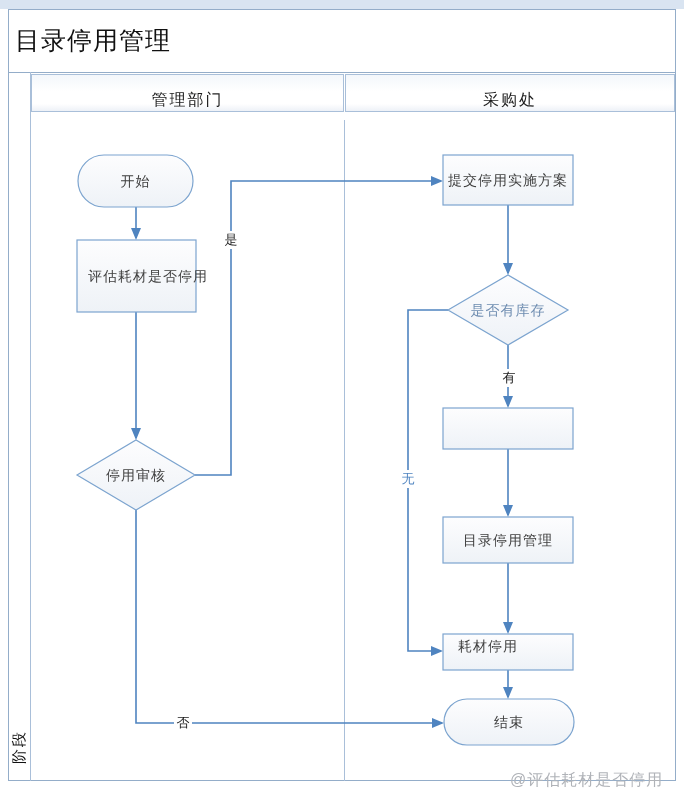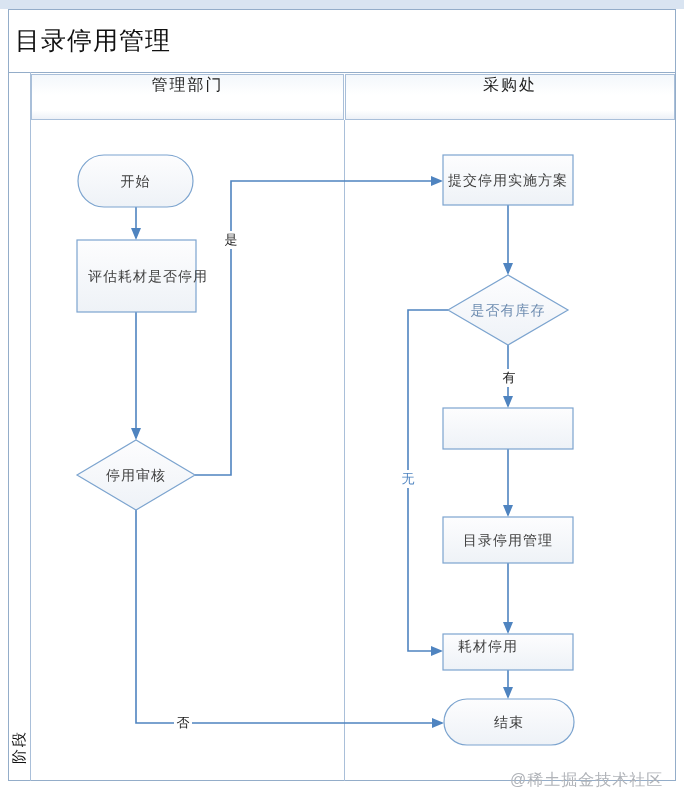--- a/index.html
+++ b/index.html
@@ -18,23 +18,23 @@
 
   .top-strip{position:absolute;left:0;top:0;width:684px;height:9px;background:var(--top-strip);}
   .frame{position:absolute;left:8px;top:9px;width:668px;height:772px;border:1px solid var(--frame-border);background:#ffffff;}
 
   .title-text{position:absolute;left:15px;top:24px;font-size:25px;font-weight:normal;color:#111;letter-spacing:1px;}
   .line{position:absolute;background:var(--lane-border);}
   .line-title-bottom{left:8px;top:72px;width:668px;height:1px;background:var(--frame-border);}
   .line-stage-right{left:30px;top:72px;width:1px;height:709px;}
   .line-lane-divider{left:344px;top:120px;width:1px;height:661px;}
 
-  .header-cell{position:absolute;top:74px;height:46px;border:1px solid var(--lane-border);
+  .header-cell{position:absolute;top:74px;height:38px;border:1px solid var(--lane-border);
     background:linear-gradient(180deg,#f3f7fb 0%,#ffffff 45%,#ffffff 80%,#edf1f7 100%);
-    display:flex;align-items:flex-start;justify-content:center;font-size:16px;color:#1c1c1c;font-weight:500;letter-spacing:2px;}
+    display:flex;align-items:flex-end;justify-content:center;font-size:16px;color:#1c1c1c;font-weight:500;letter-spacing:2px;}
   .header-1{left:31px;width:313px;}
   .header-2{left:345px;width:330px;}
 
   .stage-label{position:absolute;left:-11px;top:735px;width:60px;height:24px;line-height:24px;
     text-align:center;font-size:15px;color:#111;transform:rotate(-90deg);letter-spacing:2px;}
 
   svg.flow{position:absolute;left:0;top:0;width:684px;height:794px;}
   .shape{fill:url(#gfill);stroke:var(--shape-stroke);stroke-width:1.2;}
   .edge{fill:none;stroke:var(--connector);stroke-width:1.6;}
   #gstop1{stop-color:#fdfdfe;}
@@ -113,14 +113,14 @@
   <div class="node-label stock-label" style="left:448px;top:275px;width:120px;height:70px;">是否有库存</div>
   <div class="node-label" style="left:443px;top:517px;width:130px;height:46px;">目录停用管理</div>
   <div class="node-label" style="left:423px;top:634px;width:130px;height:24px;">耗材停用</div>
   <div class="node-label" style="left:444px;top:699px;width:130px;height:46px;">结束</div>
 
   <div class="edge-label" style="left:222px;top:231px;">是</div>
   <div class="edge-label" style="left:174px;top:714px;">否</div>
   <div class="edge-label" style="left:500px;top:369px;">有</div>
   <div class="edge-label edge-label-none" style="left:399px;top:470px;">无</div>
 
-  <div class="watermark">@稀土掘金技术社区</div>
+  <div class="watermark">@评估耗材是否停用</div>
 </div>
 
 </body></html>

